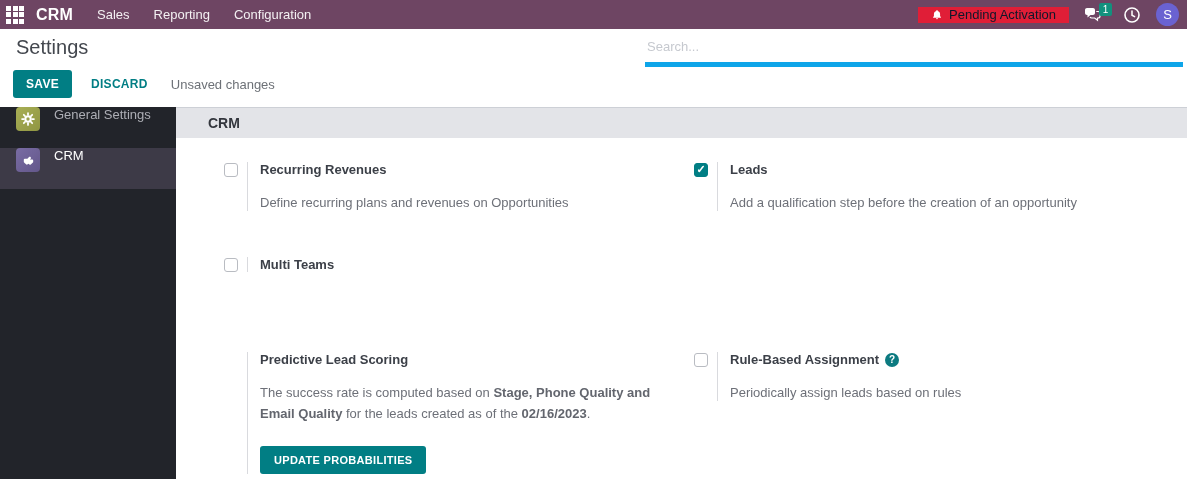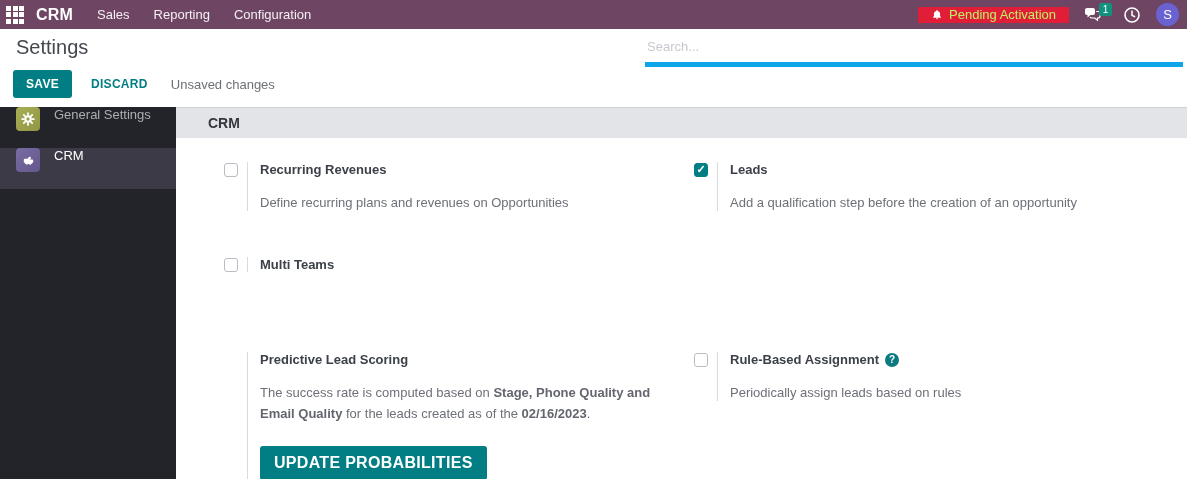--- a/index.html
+++ b/index.html
@@ -14,21 +14,21 @@
   
   .topbar{position:absolute;left:0;top:0;width:1187px;height:29px;background:var(--topbar);
     display:flex;align-items:center;color:#fff;}
   .apps-btn{width:30px;height:29px;display:flex;align-items:center;justify-content:center;cursor:pointer;}
   .apps-grid{display:grid;grid-template-columns:repeat(3,5px);grid-template-rows:repeat(3,5px);gap:1.5px;}
   .apps-grid i{background:#fff;display:block;}
   .brand{font-size:16px;font-weight:700;margin-left:6px;letter-spacing:.2px;}
   .topnav{display:flex;gap:24px;margin-left:24px;font-size:13px;}
   .topnav a{color:rgba(255,255,255,.92);text-decoration:none;cursor:pointer;}
   .systray{margin-left:auto;display:flex;align-items:center;gap:15px;height:29px;padding-right:8px;}
-  .pending-btn{height:16px;background:var(--danger);color:#bef264;border:none;font-family:inherit;
+  .pending-btn{height:16px;background:var(--danger);color:#0f172a;border:none;font-family:inherit;
     font-size:13px;display:flex;align-items:center;gap:6px;padding:0 13px;cursor:pointer;text-align:right;}
   .chat-wrap{position:relative;display:flex;align-items:center;cursor:pointer;}
   .chat-badge{position:absolute;top:-4px;right:-10px;background:var(--badge);color:#fff;
     font-size:10px;line-height:13px;min-width:13px;text-align:center;border-radius:2px;padding:0 2px;}
   .clock-wrap{display:flex;align-items:center;cursor:pointer;margin-left:6px;}
   .avatar{width:23px;height:23px;border-radius:50%;background:var(--avatar);color:#fff;font-size:13px;
     display:flex;align-items:center;justify-content:center;cursor:pointer;}
 
   
   .header{position:absolute;left:0;top:29px;width:1187px;height:78px;background:#fff;}
@@ -67,21 +67,21 @@
   .cb.checked{background:var(--accent);border-color:var(--accent);}
   .cb.checked::after{content:"\2713";position:absolute;left:1.5px;top:-1px;color:#fff;font-size:11px;font-weight:700;}
   .vsep{width:1px;background:#d9dade;flex:0 0 auto;}
   .opt-text{padding-left:12px;}
   .opt-title{font-size:13px;font-weight:700;color:#3c4048;display:flex;align-items:center;gap:6px;}
   .opt-desc{font-size:13px;color:#6d7078;margin-top:17px;line-height:17px;}
   .opt-desc.gap{margin-top:17px;}
   .para{width:400px;line-height:21px;margin-top:15px;}
   .para b{color:#63666e;}
   .btn-update{background:var(--accent);color:#fff;border:none;border-radius:3px;font-family:inherit;
-    font-size:16px;font-weight:700;letter-spacing:.3px;padding:8px 14px;margin-top:22px;cursor:pointer;}
+    font-size:11px;font-weight:700;letter-spacing:.3px;padding:8px 14px;margin-top:22px;cursor:pointer;}
   .help-ic{width:14px;height:14px;border-radius:50%;background:#0c7a80;color:#fff;font-size:10px;
     font-weight:700;display:inline-flex;align-items:center;justify-content:center;cursor:pointer;}
 </style>
 </head>
 <body>
 
 <div class="screen">
 
   <div class="topbar">
     <div class="apps-btn">

